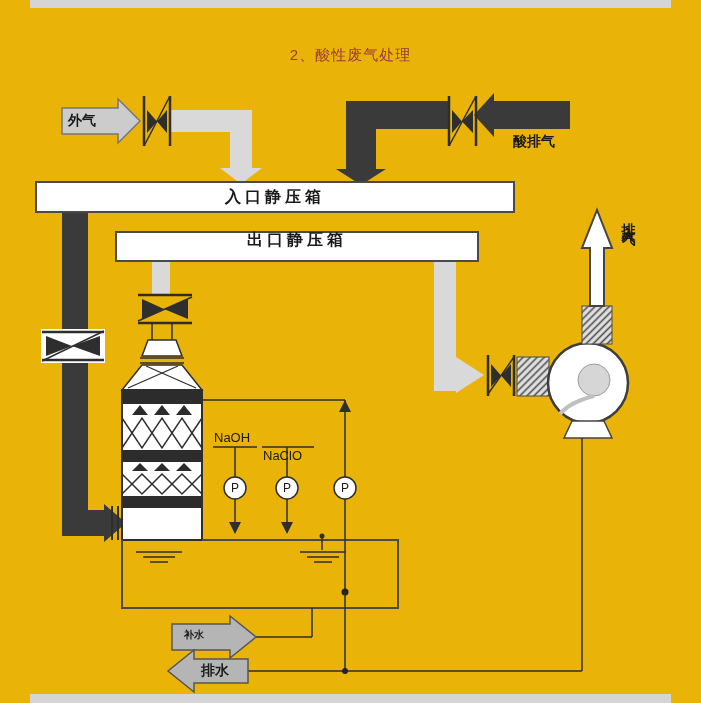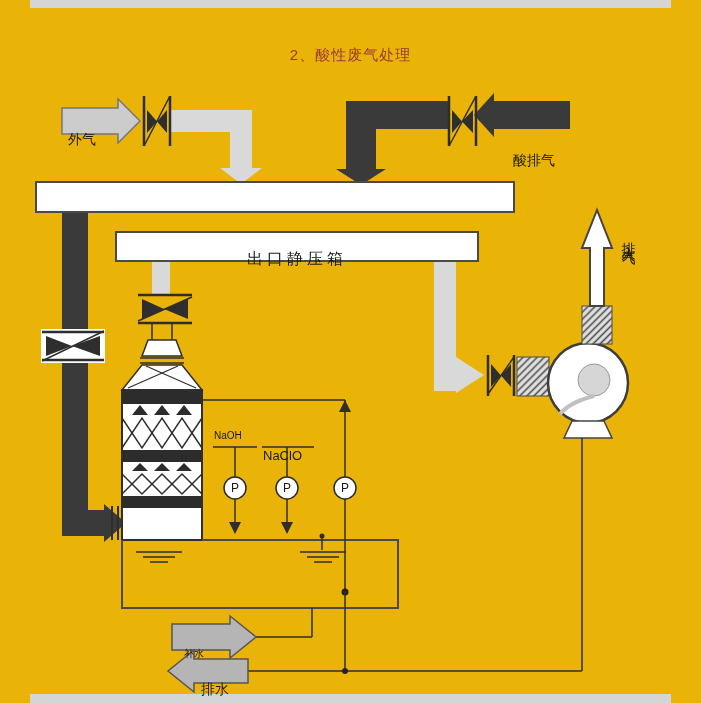--- a/index.html
+++ b/index.html
@@ -5,21 +5,21 @@
   * { margin:0; padding:0; box-sizing:border-box; }
   html,body { width:701px; height:703px; background:#ffffff; overflow:hidden;
     font-family:"Liberation Sans","DejaVu Sans",sans-serif; }
   .page { position:relative; width:701px; height:703px; background:#eab308; }
   .bar { position:absolute; background:#d5d5d5; }
   .title { position:absolute; top:46px; left:0; width:100%; text-align:center;
     font-size:15px; color:#9c3a3a; letter-spacing:1px; font-weight:500; }
   svg.diagram { position:absolute; left:0; top:0; }
   .ovl { position:absolute; color:#1a1a1a; white-space:nowrap; }
   .center { display:flex; align-items:center; justify-content:center; text-align:center; }
-  .bold { font-weight:normal;margin-top:19px; }
+  .bold { font-weight:bold; }
   .vert { writing-mode:vertical-rl; text-orientation:upright; }
 </style>
 </head>
 <body>
 
 <div class="page">
 
   <div class="bar" style="left:30px;top:0;width:641px;height:8px;"></div>
   <div class="bar" style="left:30px;top:694px;width:641px;height:9px;"></div>
 
@@ -210,22 +210,23 @@
       <polygon points="172,624 230,624 230,616 256,637 230,658 230,650 172,650" fill="#b5b5b5" stroke="#555555" stroke-width="1.5"></polygon>
     </g>
 
     <g>
       <polygon points="248,659 194,659 194,650 168,671 194,692 194,683 248,683" fill="#b5b5b5" stroke="#555555" stroke-width="1.5"></polygon>
     </g>
   </svg>
 
   <div class="ovl bold" style="left:68px;top:112px;font-size:14px;">外气</div>
   <div class="ovl bold" style="left:501px;top:133px;font-size:14px;padding-left:12px;">酸排气</div>
+  <div class="ovl center bold" style="left:36px;top:182px;width:478px;height:30px;font-size:16px;letter-spacing:4px;">入口静压箱</div>
   <div class="ovl center bold" style="left:116px;top:232px;width:362px;height:17px;font-size:16px;letter-spacing:4px;">出口静压箱</div>
-  <div class="ovl" style="left:214px;top:430px;font-size:10px;">NaOH</div>
+  <div class="ovl" style="left:214px;top:430px;font-size:13px;">NaOH</div>
   <div class="ovl" style="left:263px;top:448px;font-size:13px;">NaClO</div>
   <div class="ovl center" style="left:224px;top:477px;width:22px;height:22px;font-size:12px;">P</div>
   <div class="ovl center" style="left:276px;top:477px;width:22px;height:22px;font-size:12px;">P</div>
   <div class="ovl center" style="left:334px;top:477px;width:22px;height:22px;font-size:12px;">P</div>
   <div class="ovl vert bold" style="left:620px;top:212px;height:100px;font-size:14px;letter-spacing:3px;">排入大气</div>
   <div class="ovl bold" style="left:184px;top:628px;font-size:10px;">补水</div>
   <div class="ovl bold" style="left:201px;top:662px;font-size:14px;text-align:center;">排水</div>
 
 </div>
 

